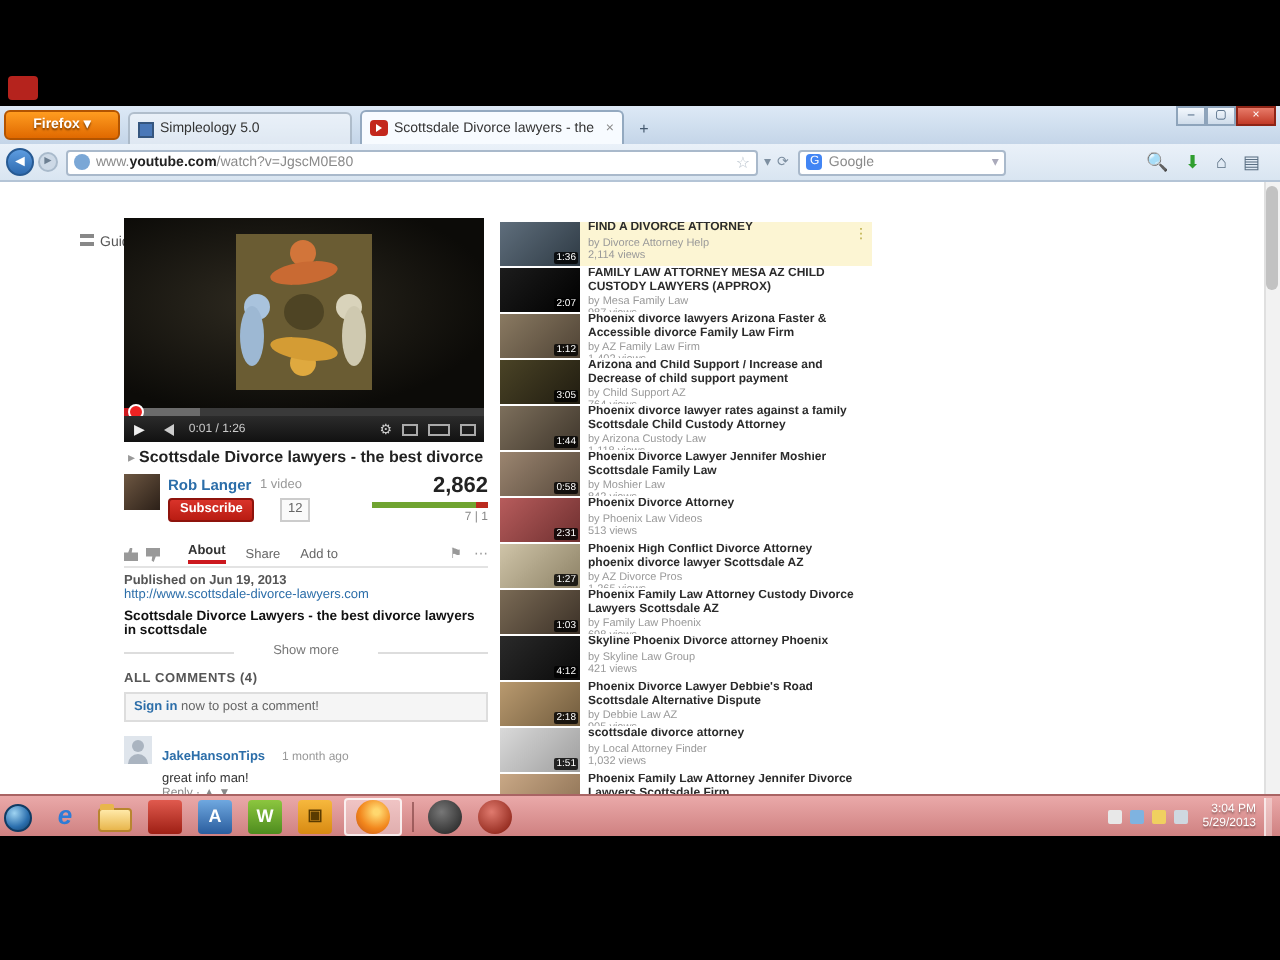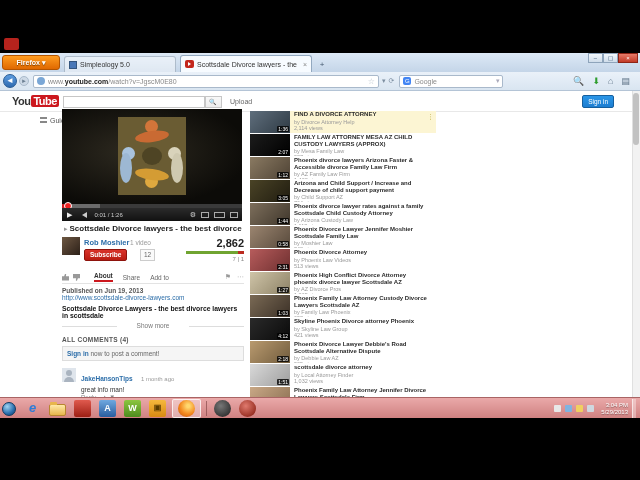--- a/index.html
+++ b/index.html
@@ -218,27 +218,20 @@
       <div class="navicons">
         <span>🔍</span>
         <span class="dl-arrow">⬇</span>
         <span>⌂</span>
         <span>▤</span>
       </div>
     </div>
 
     <div class="content">
 
-      <div class="masthead">
-        <div class="ytlogo"><span>You</span><span class="tube">Tube</span></div>
-        <input class="ytsearch" style="">
-        <div class="ytsearchbtn">🔍</div>
-        <div class="ytupload">Upload</div>
-        <div class="signin">Sign in</div>
-      </div>
 
       <div class="guide"><span class="bars"></span><span>Guide</span></div>
 
       <div class="player">
         <div class="vidarea">
           <div class="logo-square">
             <div class="fig-head" style="left:27px;top:3px;background:#d2753a;"></div>
             <div class="fig-arm" style="left:17px;top:14px;background:#c96a33;transform:rotate(-8deg);"></div>
             <div class="fig-head" style="left:4px;top:30px;background:#a9c3dd;"></div>
             <div class="fig-arm" style="left:2px;top:36px;width:12px;height:30px;background:#9db8d3;"></div>
@@ -265,21 +258,21 @@
             <span class="cbox"></span>
           </span>
         </div>
       </div>
 
       <div class="vtitle"><span class="tic">▸</span><span>Scottsdale Divorce lawyers - the best divorce lawyers in scotts</span></div>
 
       <div class="below">
         <div class="chanrow">
           <div class="avatar"></div>
-          <div class="chname">Rob Moshier</div>
+          <div class="chname">Rob Langer</div>
           <div class="chmeta">1 video</div>
           <div class="subbtn">Subscribe</div>
           <div class="subcount">12</div>
           <div class="stats">
             <div class="views">2,862</div>
             <div class="likebar">
                 <span class="dis"></span>
               </div>
             <div class="thumbcounts">7   |   1</div>
           </div>

